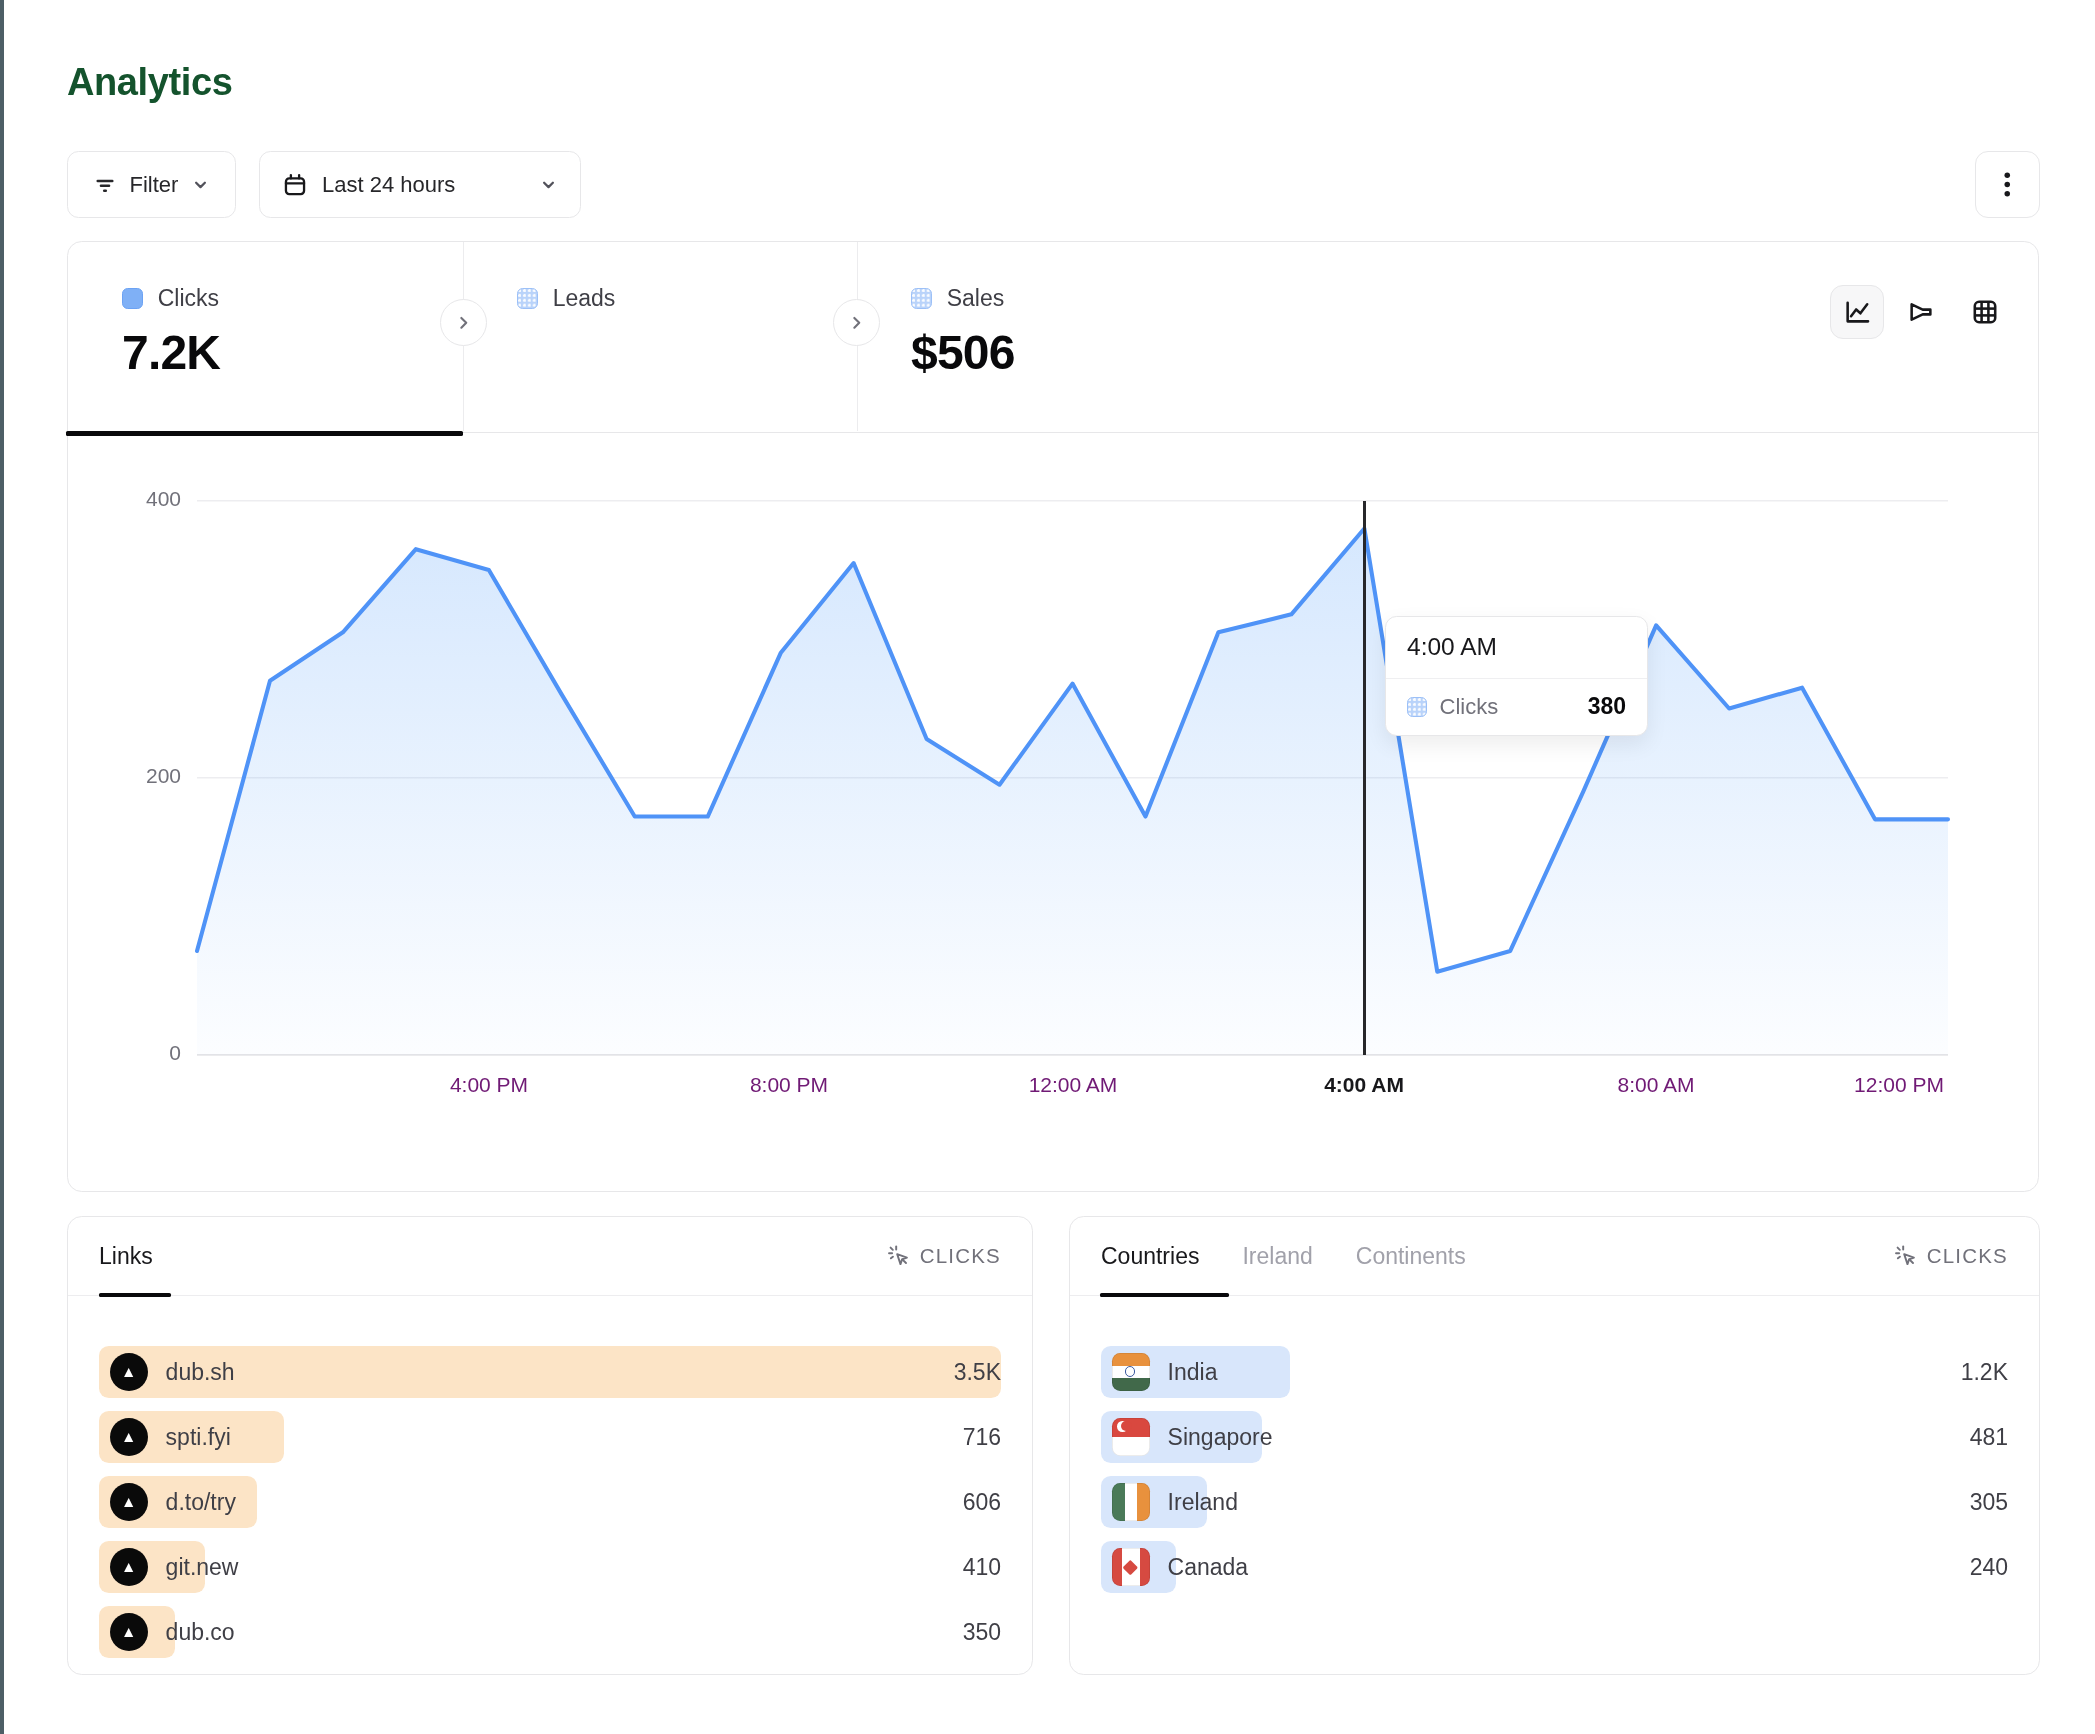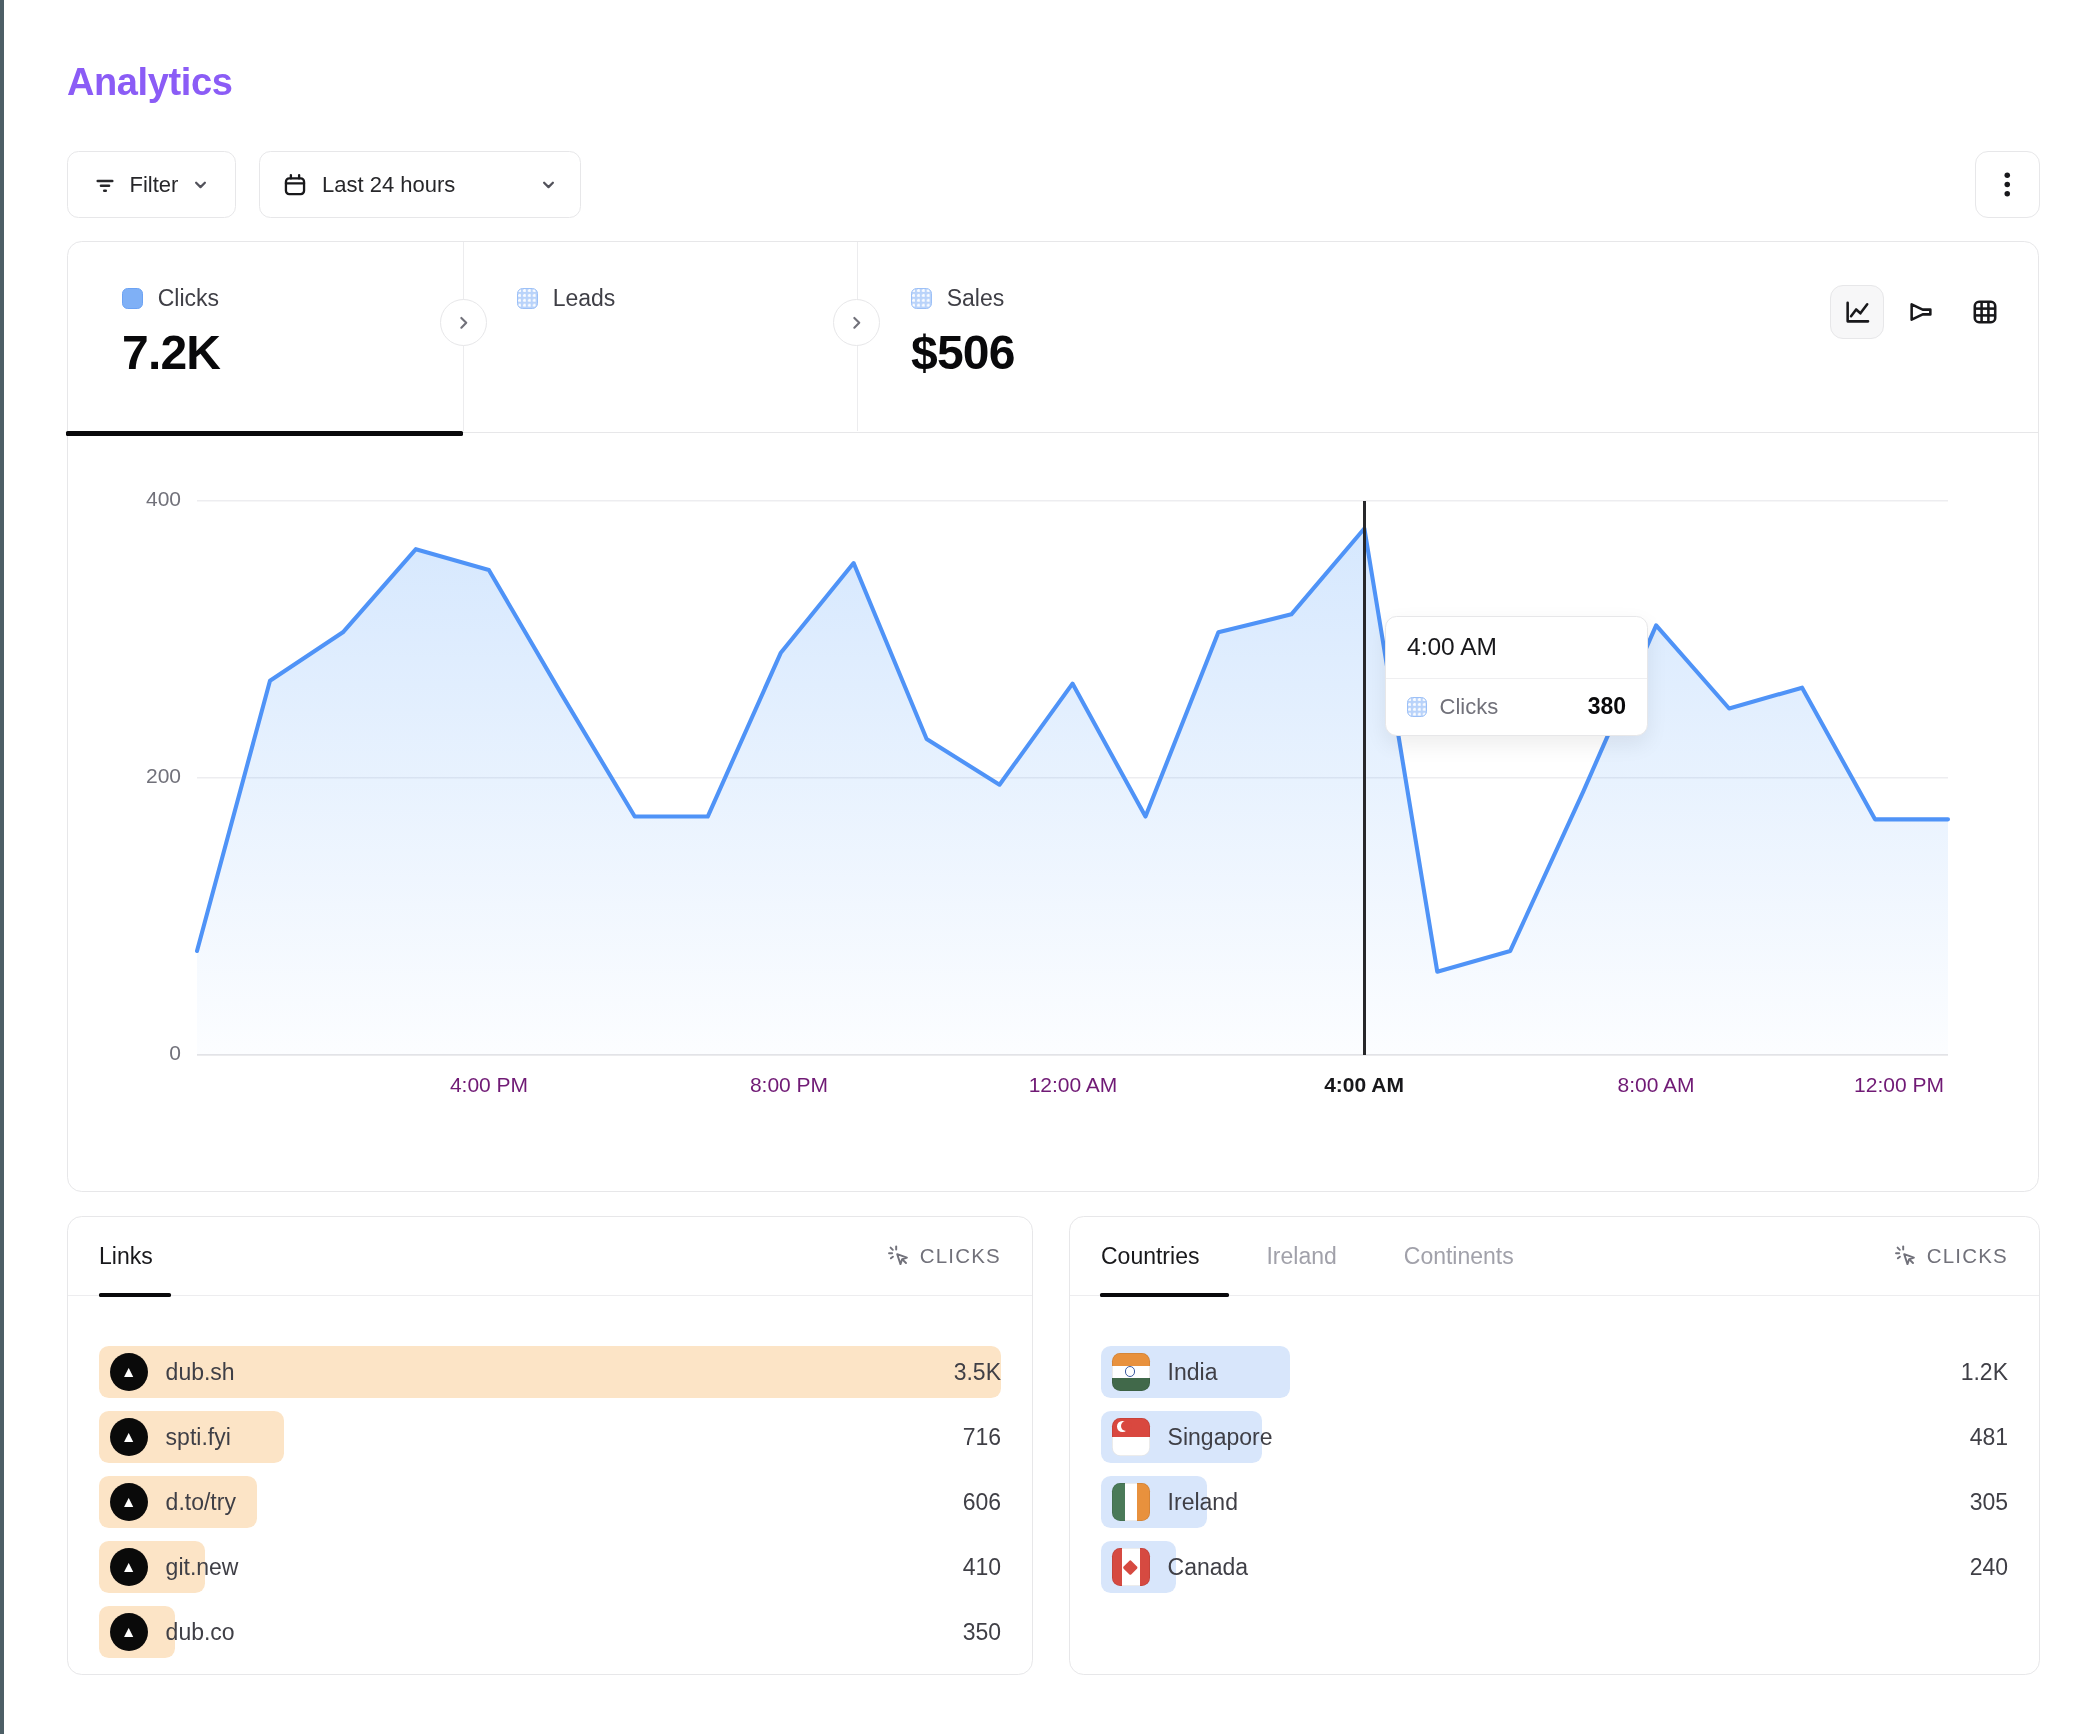--- a/index.html
+++ b/index.html
@@ -1,21 +1,21 @@
 <!DOCTYPE html>
 <html style="font-size:13px"><head>
 <meta charset="utf-8">
 <style>
   html,body{margin:0;padding:0;background:#fff;}
   .page{position:relative;width:2096px;height:1735px;background:#fff;
         font-family:"Liberation Sans",sans-serif;color:#18181b;overflow:hidden;}
   .edge-strip{position:absolute;left:0;top:0;bottom:0;width:4.1px;background:#4d5f66;}
 
   
-  .page-title{position:absolute;left:67px;top:61px;font-size:38px;font-weight:800;color:#8b5cf6;letter-spacing:-0.4px;}
+  .page-title{position:absolute;left:67px;top:61px;font-size:38px;font-weight:800;color:#14532d;letter-spacing:-0.4px;}
   .toolbar-btn{position:absolute;top:151px;height:67px;box-sizing:border-box;border:1.6px solid #e7e7e9;border-radius:11.5px;
         background:#fff;display:flex;align-items:center;font-size:22px;color:#27272a;font-weight:500;cursor:pointer;}
   .btn-filter{left:67px;width:169px;justify-content:center;gap:11.5px;}
   .btn-range{left:259px;width:322px;padding:0 21px;gap:13px;}
   .btn-range .spacer{flex:1;}
   .btn-kebab{left:1975px;width:65px;justify-content:center;border-radius:13px;}
 
   
   .main-card{position:absolute;left:67px;top:241px;width:1972px;height:951px;box-sizing:border-box;
         border:1.6px solid #e7e7e9;border-radius:14.7px;background:#fff;}
@@ -57,21 +57,21 @@
   .tooltip-row{display:flex;align-items:center;gap:13px;padding:14.7px 21px;}
   .tooltip-row .sw{width:19.6px;height:19.6px;}
   .tooltip-series{font-size:22px;color:#71717a;}
   .tooltip-value{margin-left:auto;font-size:23px;font-weight:700;color:#09090b;}
 
   
   .panel{position:absolute;top:1216px;height:459px;box-sizing:border-box;border:1.6px solid #e7e7e9;border-radius:14.7px;background:#fff;}
   .panel-links{left:67px;width:966px;}
   .panel-countries{left:1069px;width:971px;}
   .panel-header{position:relative;height:79px;box-sizing:border-box;border-bottom:1.6px solid #ededef;
-        display:flex;align-items:center;padding:0 31px;gap:67px;}
+        display:flex;align-items:center;padding:0 31px;gap:43px;}
   .panel-tab{font-size:23px;color:#18181b;font-weight:500;cursor:pointer;}
   .panel-tab.inactive{color:#a1a1aa;font-weight:400;}
   .tab-underline{position:absolute;bottom:-1.6px;height:4.1px;background:#09090b;border-radius:1.6px;}
   .metric-toggle{margin-left:auto;display:flex;align-items:center;gap:8.2px;color:#71717a;
         font-size:20.5px;letter-spacing:1.2px;font-weight:500;cursor:pointer;}
   .rows{position:absolute;left:31px;right:31px;top:129px;}
   .row{position:relative;height:52px;margin-bottom:13px;cursor:pointer;}
   .row-bar{position:absolute;left:0;top:0;bottom:0;border-radius:9.8px;}
   .bar-links{background:#fce4c6;}
   .bar-countries{background:#d8e6fb;}

